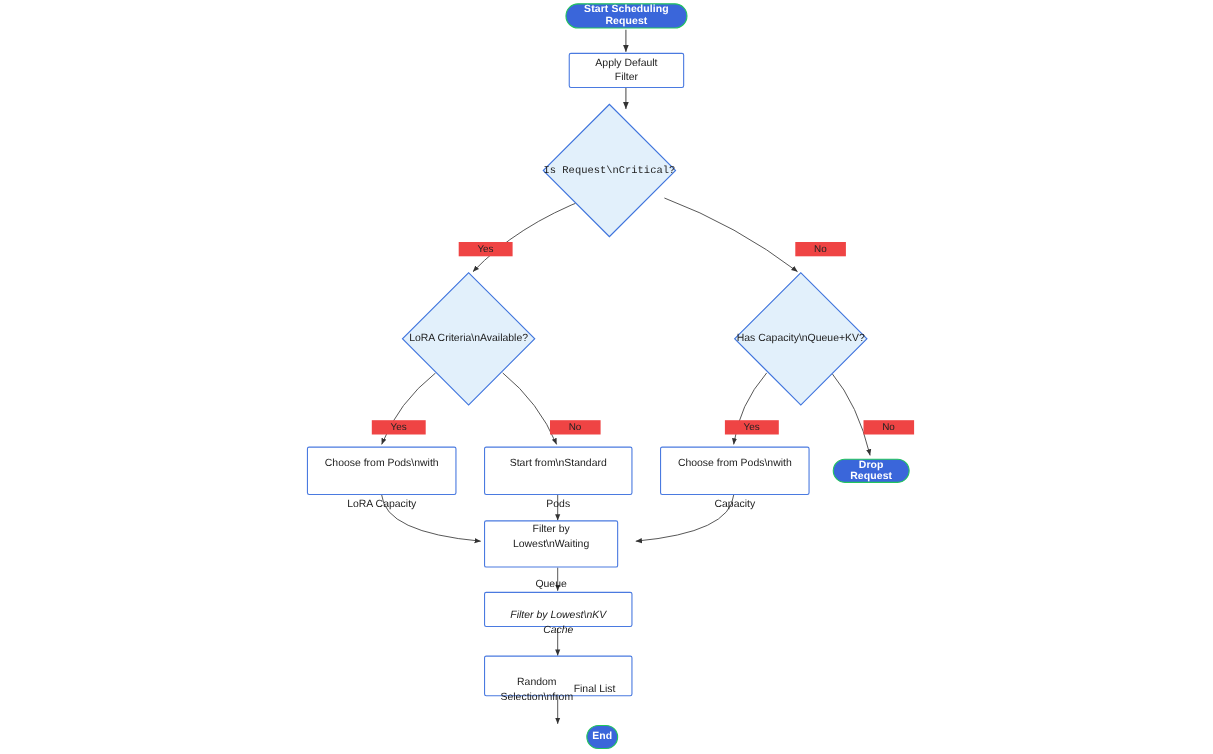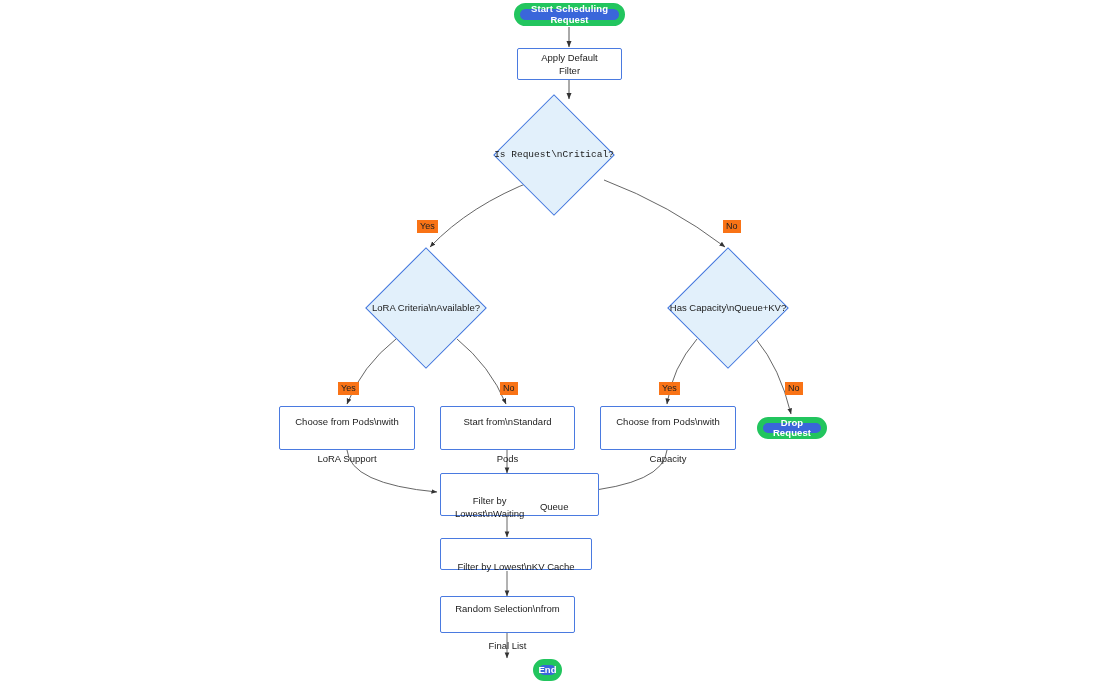--- a/index.html
+++ b/index.html
@@ -34,21 +34,21 @@
     position: absolute;
     box-sizing: border-box;
     display: flex;
     align-items: center;
     justify-content: center;
     text-align: center;
   }
   
   .node-pill {
     background: #3a66da;
-    border: 6px solid #22c55e;
+    border: 1px solid #22c55e;
     border-radius: 999px;
     color: #ffffff;
     font-size: 9.5px;
     font-weight: bold;
     letter-spacing: 0.1px;
     line-height: 1.1;
     padding: 0 8px;
   }
   
   .node-box {
@@ -90,25 +90,25 @@
     position: relative;
     z-index: 2;
     font-size: 9.5px;
     color: #1b1b1b;
     white-space: nowrap;
     line-height: 12px;
   }
   
   .edge-label {
     position: absolute;
-    background: #f97316;
+    background: #ef4444;
     color: #222222;
     font-size: 9px;
     line-height: 11px;
-    padding: 1px 3px;
+    padding: 1px 17px;
     box-sizing: border-box;
     white-space: nowrap;
   }
 </style>
 </head>
 <body>
 
 <div id="flow-root">
 
   <svg id="edge-layer" viewBox="0 0 1103 685">
@@ -165,47 +165,47 @@
     <span class="dia-label">Has Capacity\nQueue+KV?</span>
   </div>
 
   <div class="node node-diamond" style="left:365px; top:247px; width:122px; height:122px;">
     <div class="dia-shape"></div>
     <span class="dia-label">LoRA Criteria\nAvailable?</span>
   </div>
 
   <div class="node node-box" style="left:279px; top:406px; width:136px; height:44px; flex-direction:column;">
     <span class="box-text">Choose from Pods\nwith</span>
-    <span class="box-text line2">LoRA Support</span>
+    <span class="box-text line2">LoRA Capacity</span>
   </div>
 
   <div class="node node-box" style="left:440px; top:406px; width:135px; height:44px; flex-direction:column;">
     <span class="box-text">Start from\nStandard</span>
     <span class="box-text line2">Pods</span>
   </div>
 
   <div class="node node-box" style="left:600px; top:406px; width:136px; height:44px; flex-direction:column;">
     <span class="box-text">Choose from Pods\nwith</span>
     <span class="box-text line2">Capacity</span>
   </div>
 
   <div class="node node-pill" style="left:757px; top:417px; width:70px; height:22px;text-align:center;">
     <span>Drop Request</span>
   </div>
 
-  <div class="node node-box" style="left:440px; top:473px; width:159px; height:43px; flex-direction:row;">
+  <div class="node node-box" style="left:440px; top:473px; width:122px; height:43px; flex-direction:column;">
     <span class="box-text">Filter by Lowest\nWaiting</span>
     <span class="box-text line2">Queue</span>
   </div>
 
-  <div class="node node-box" style="left:440px; top:538px; width:152px; height:32px;">
+  <div class="node node-box" style="left:440px; top:538px; width:135px; height:32px;font-style:italic;">
     <span class="box-text">Filter by Lowest\nKV Cache</span>
   </div>
 
-  <div class="node node-box" style="left:440px; top:596px; width:135px; height:37px; flex-direction:column;">
+  <div class="node node-box" style="left:440px; top:596px; width:135px; height:37px; flex-direction:row;">
     <span class="box-text">Random Selection\nfrom</span>
     <span class="box-text line2">Final List</span>
   </div>
 
   <div class="node node-pill" style="left:493px; top:659px; width:29px; height:22px;margin-left:40px;">
     <span>End</span>
   </div>
 
   <div class="edge-label" style="left:417px; top:220px;">
     <span>Yes</span>

